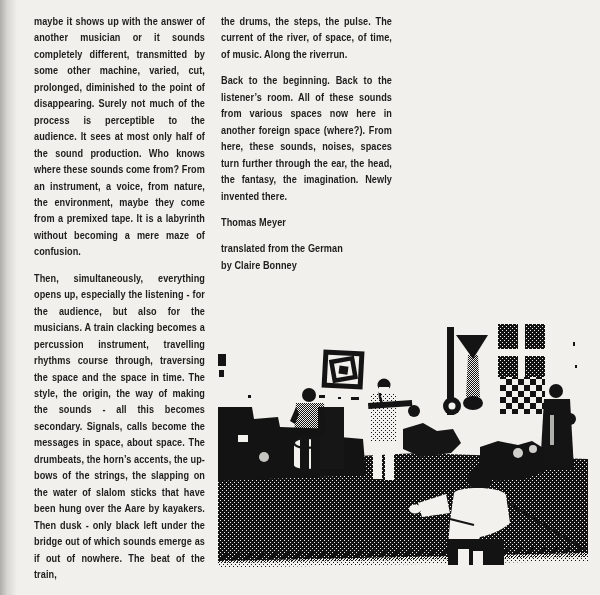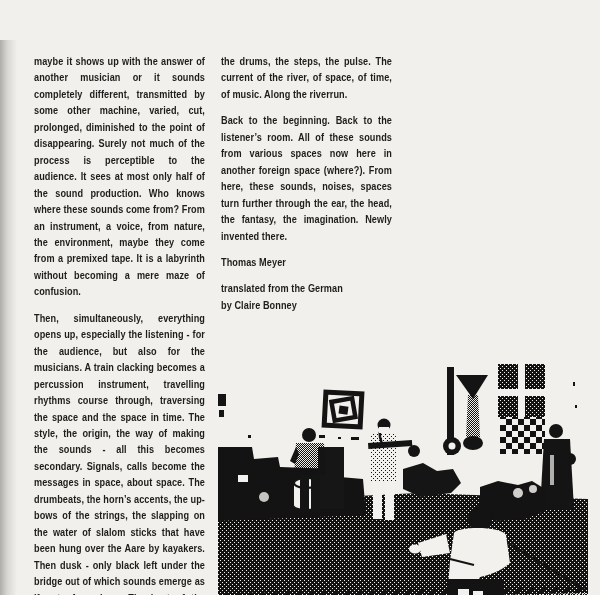--- a/index.html
+++ b/index.html
@@ -3,21 +3,21 @@
 <meta charset="utf-8">
 <style>
   html, body { margin: 0; padding: 0; }
   body {
     width: 600px; height: 595px;
     background: #f1f0ec;
     overflow: hidden;
     position: relative;
     font-family: "Liberation Sans", sans-serif;
   }
-  .page { position: absolute; inset: 0; margin-top: 40px; }
+  .page { position: absolute; inset: 0; }
   .edge-shadow {
     position: absolute; left: 0; top: 0; bottom: 0; width: 20px;
     background: linear-gradient(90deg, #aeada9 0px, #d6d5d1 7px, rgba(241,240,236,0) 17px);
     pointer-events: none;
   }
   .col {
     position: absolute; top: 13px; width: 206px;
     transform: scaleX(0.83); transform-origin: 0 0;
     color: #1e1d1b;
     font-size: 11px; font-weight: 700;

